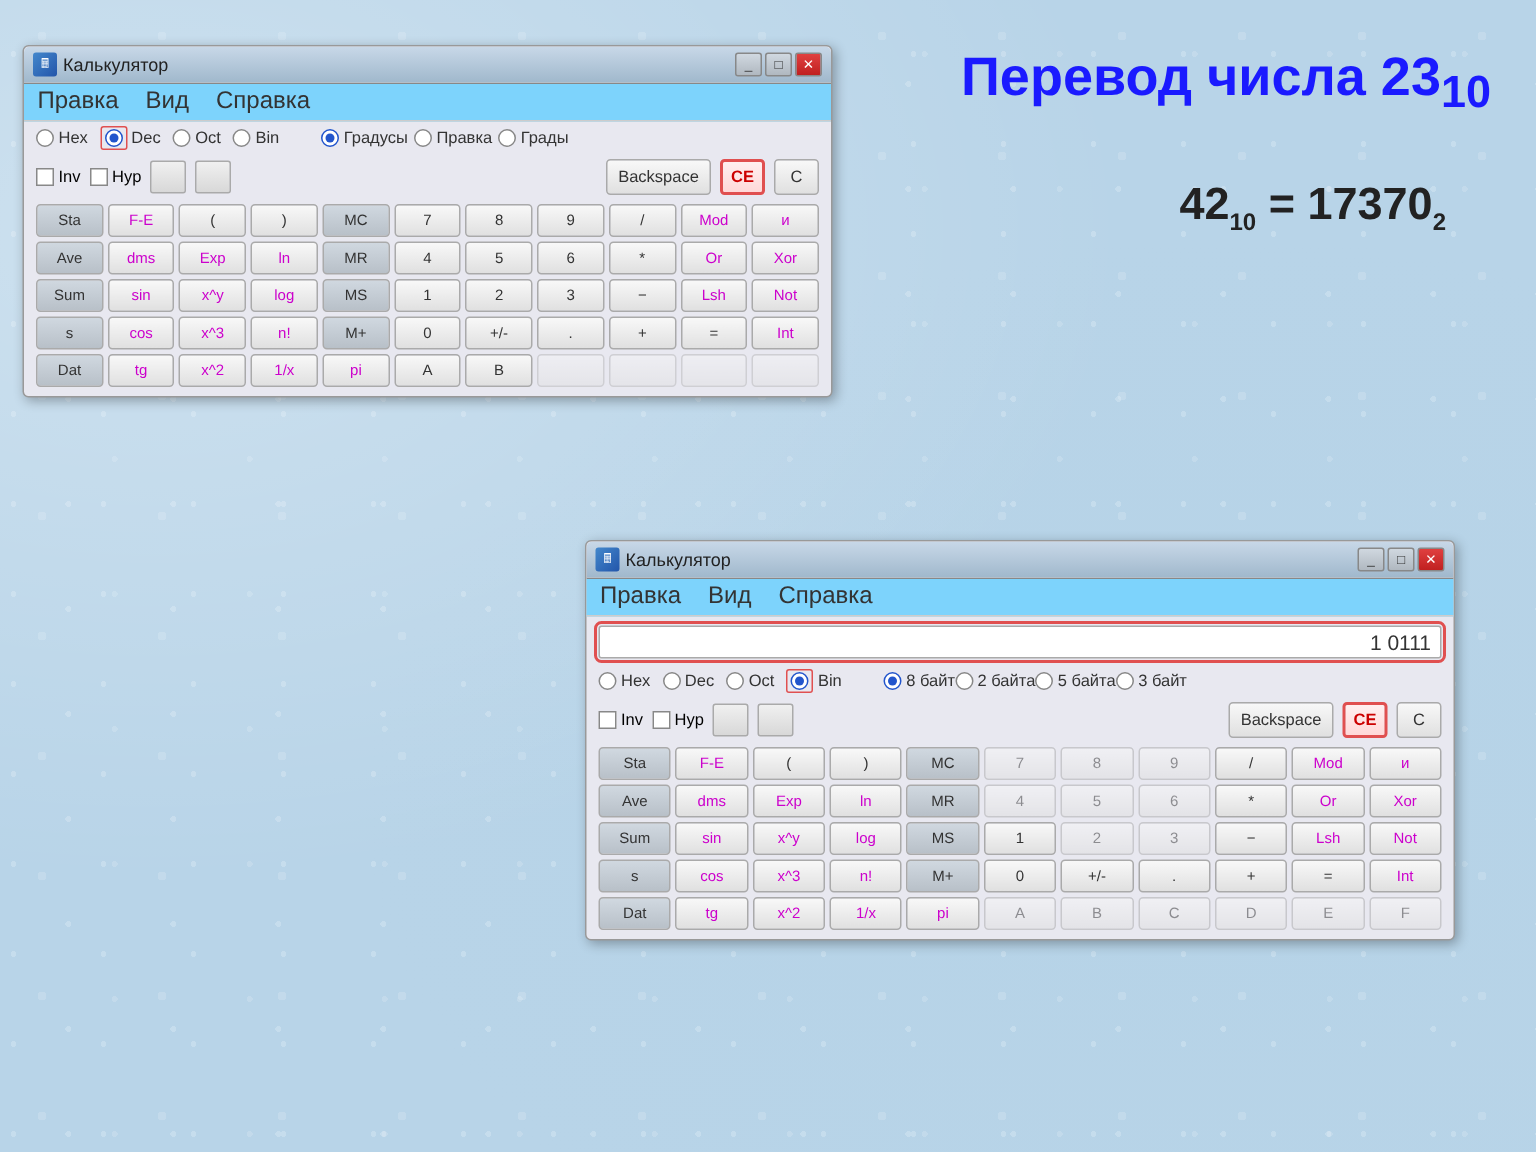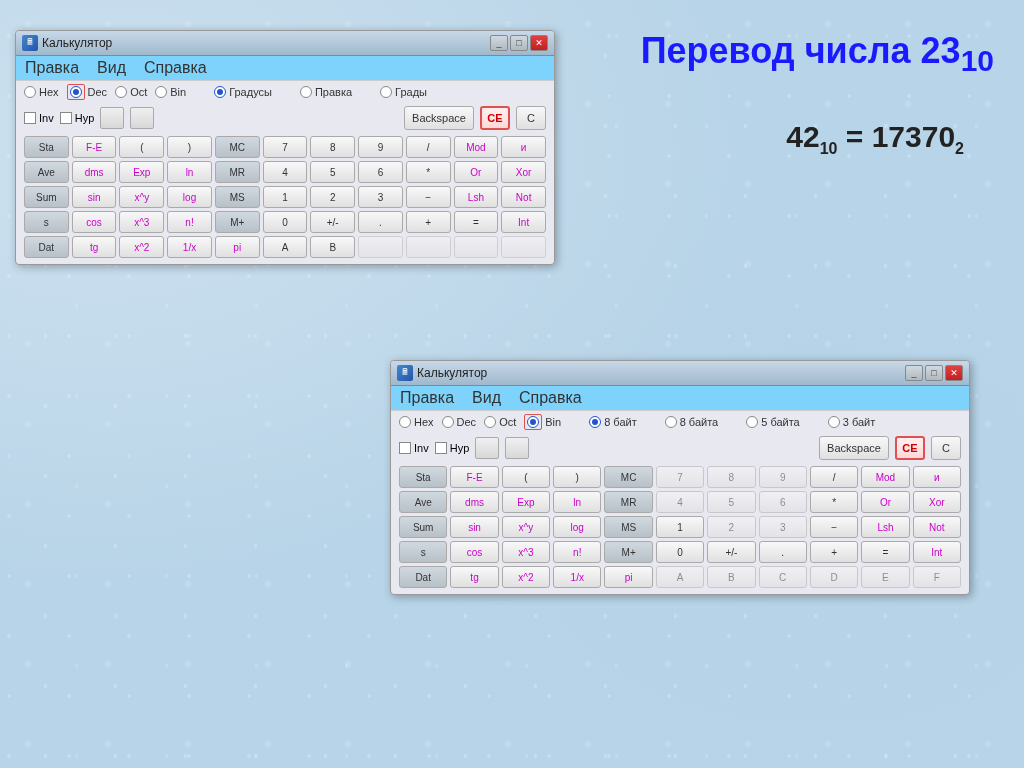--- a/index.html
+++ b/index.html
@@ -319,21 +319,21 @@
       <span>Dec</span>
     </div>
     <div class="radio-item">
       <div class="radio-circle"></div>
       <span>Oct</span>
     </div>
     <div class="radio-item">
       <div class="radio-circle"></div>
       <span>Bin</span>
     </div>
-    <div style="margin-left:20px; display:flex; gap:28px; align-items:center;">
+    <div style="margin-left:20px; display:flex; gap:4px; align-items:center;">
       <div class="radio-item">
         <div class="radio-circle selected"></div>
         <span>Градусы</span>
       </div>
       <div class="radio-item">
         <div class="radio-circle"></div>
         <span>Правка</span>
       </div>
       <div class="radio-item">
         <div class="radio-circle"></div>
@@ -446,48 +446,49 @@
       <div class="title-btn close-btn">✕</div>
     </div>
   </div>
 
   <div class="menu-bar">
     <span class="menu-item">Правка</span>
     <span class="menu-item">Вид</span>
     <span class="menu-item">Справка</span>
   </div>
 
+  <div class="calc-display">1 0111</div>
 
   <div class="radio-row">
     <div class="radio-item">
       <div class="radio-circle"></div>
       <span>Hex</span>
     </div>
     <div class="radio-item">
       <div class="radio-circle"></div>
       <span>Dec</span>
     </div>
     <div class="radio-item">
       <div class="radio-circle"></div>
       <span>Oct</span>
     </div>
     <div class="radio-item">
       <div class="radio-selected-box">
         <div class="radio-circle selected"></div>
       </div>
       <span>Bin</span>
     </div>
-    <div style="margin-left:20px; display:flex; gap:28px; align-items:flex-start;">
+    <div style="margin-left:20px; display:flex; gap:0; align-items:flex-start;">
       <div class="radio-item">
         <div class="radio-circle selected"></div>
         <span>8 байт</span>
       </div>
       <div class="radio-item">
         <div class="radio-circle"></div>
-        <span>8 байта</span>
+        <span>2 байта</span>
       </div>
       <div class="radio-item">
         <div class="radio-circle"></div>
         <span>5 байта</span>
       </div>
       <div class="radio-item">
         <div class="radio-circle"></div>
         <span>3 байт</span>
       </div>
     </div>

